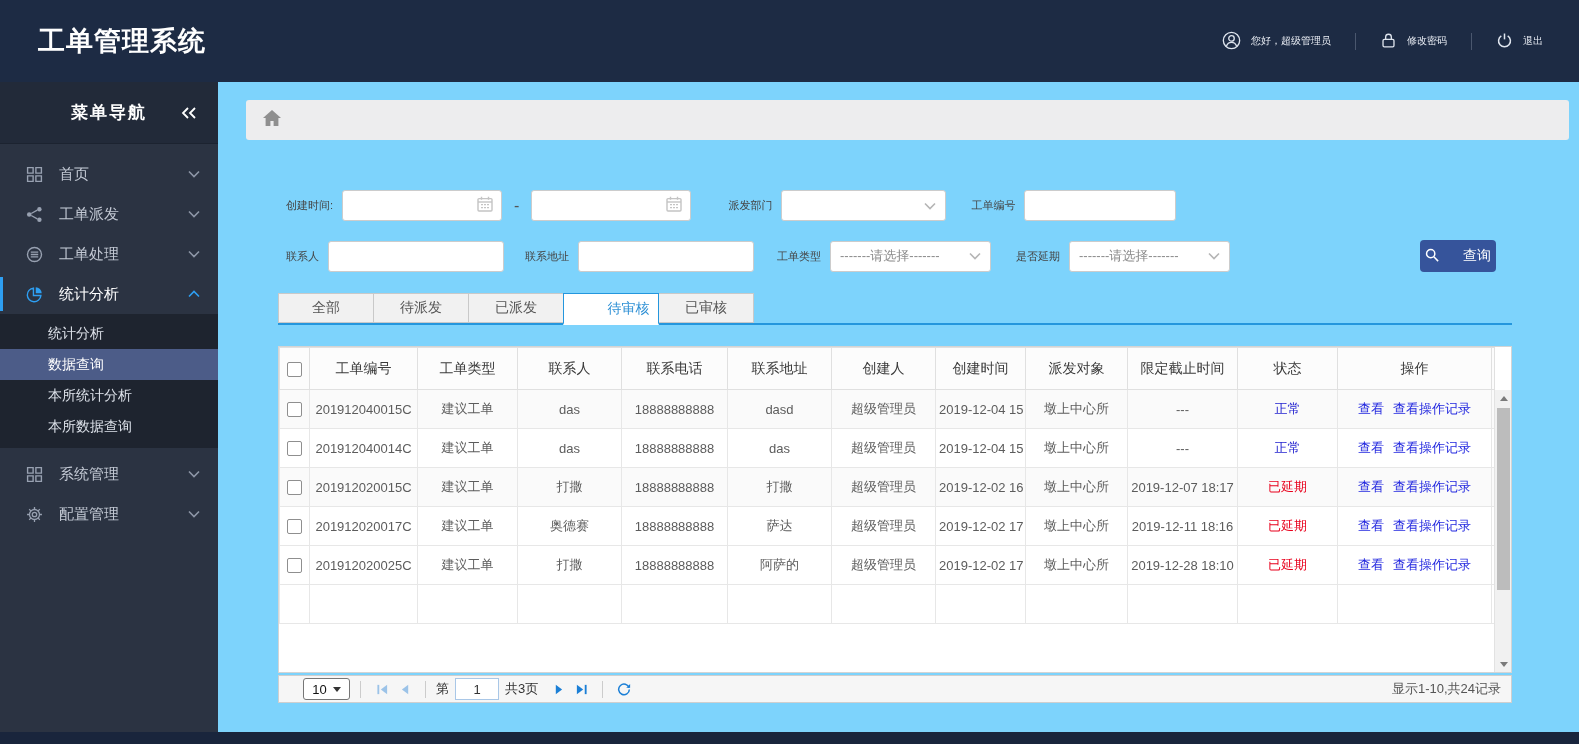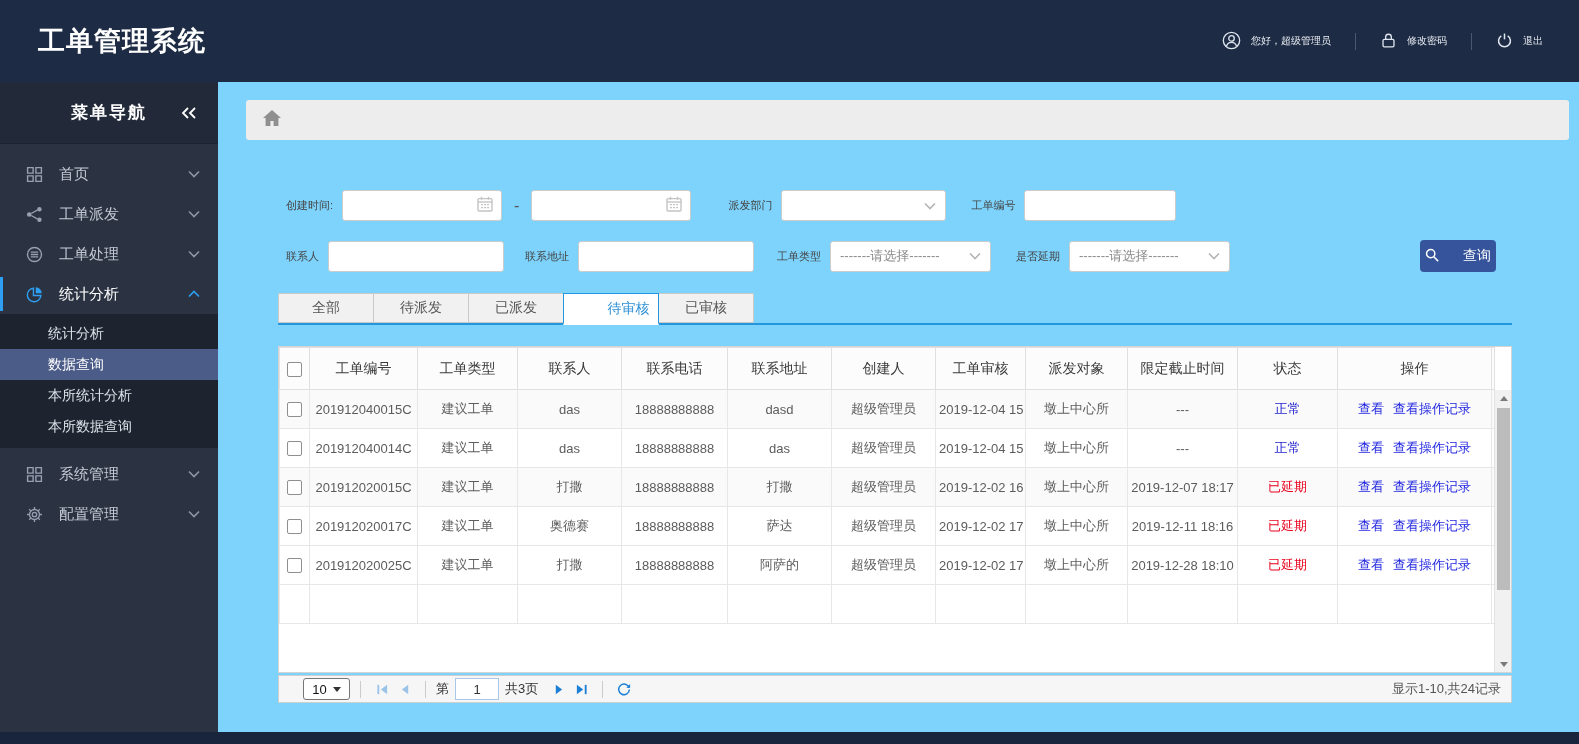--- a/index.html
+++ b/index.html
@@ -329,21 +329,21 @@
           </colgroup>
           <thead id="thead">
               <tr>
                 <th><input type="checkbox" class="cb" style=""></th>
                 <th>工单编号</th>
                 <th>工单类型</th>
                 <th>联系人</th>
                 <th>联系电话</th>
                 <th>联系地址</th>
                 <th>创建人</th>
-                <th>工单审核</th>
+                <th>创建时间</th>
                 <th>派发对象</th>
                 <th>限定截止时间</th>
                 <th>状态</th>
                 <th>操作</th>
                 <th></th>
               </tr>
             </thead>
           <tbody id="tbody">
               <tr class="even">
                 <td><input type="checkbox" class="cb" style=""></td>

